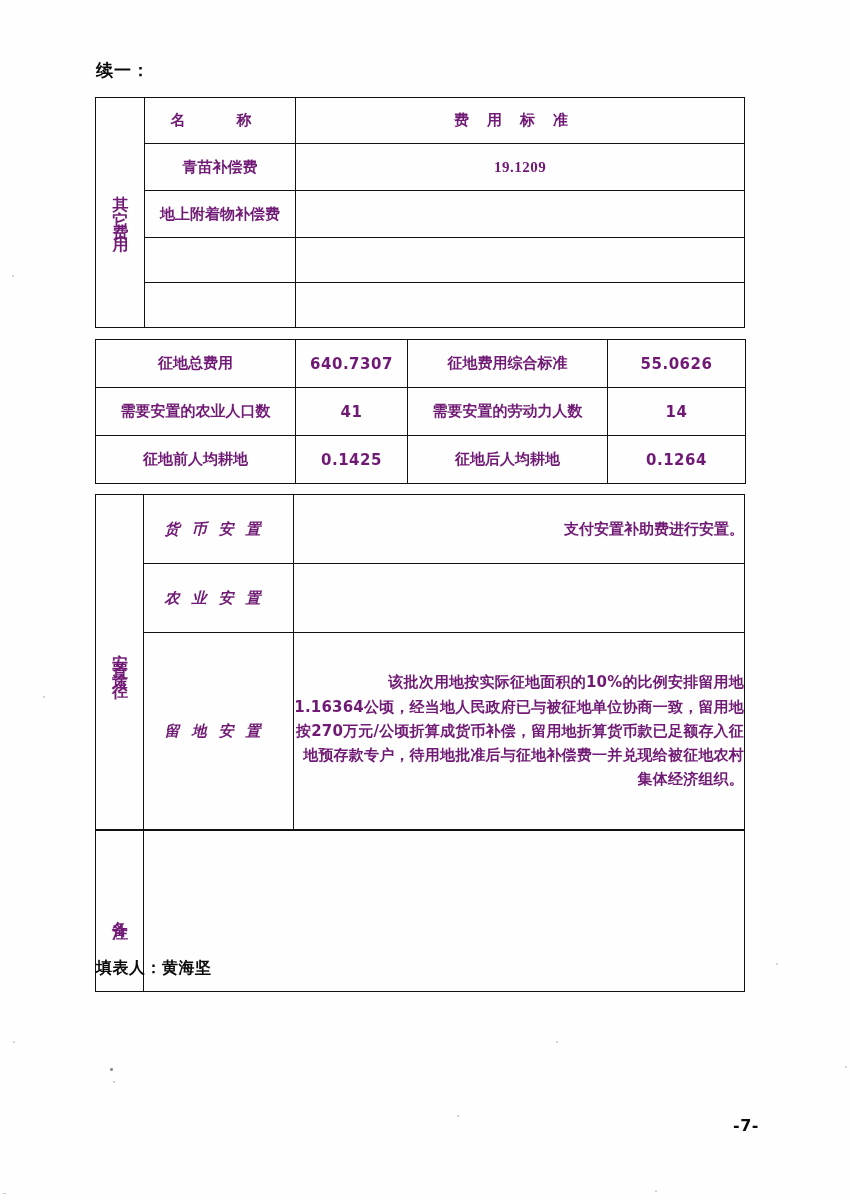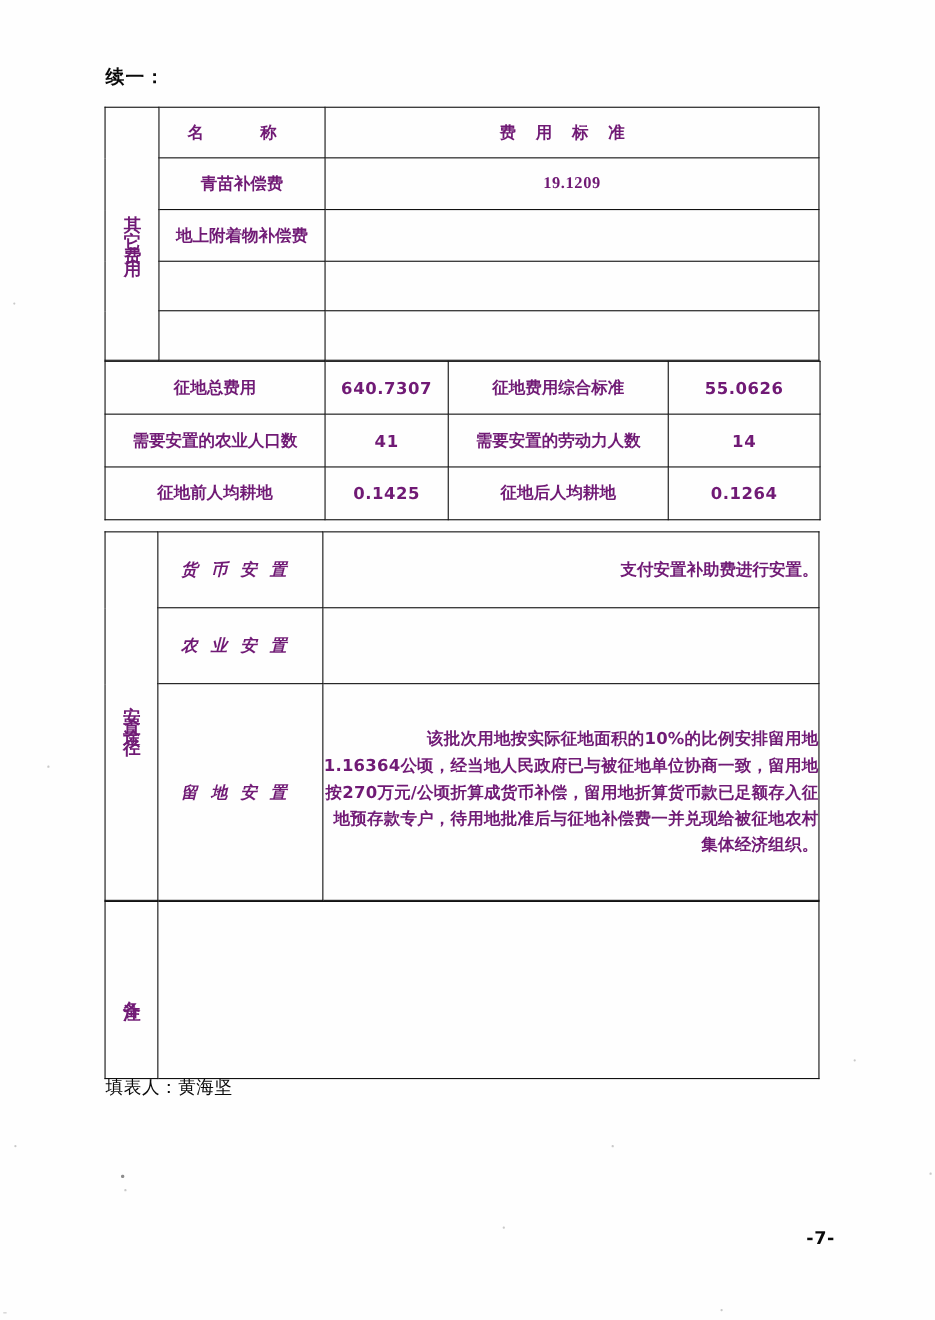--- a/index.html
+++ b/index.html
@@ -108,23 +108,23 @@
     font-weight: 700;
     line-height: 1.62;
     letter-spacing: 0.2px;
   }
   .para .ind { text-indent: 2em; display: block; }
 
   
   .filler {
     position: absolute;
     left: 96px;
-    top: 979px;
+    top: 958px;
     font-size: 16px;
-    font-weight: 400;
+    font-weight: 700;
     white-space: nowrap;
     letter-spacing: 0.5px;
   }
   .pageno {
     position: absolute;
     left: 733px;
     top: 1116px;
     font-size: 16px;
     font-weight: 700;
     letter-spacing: 0.5px;
@@ -176,21 +176,21 @@
           <td class="c-value row-h-blank num"></td>
         </tr>
 
         <tr>
           <td class="c-name row-h-blank"></td>
           <td class="c-value row-h-blank num"></td>
         </tr>
       </tbody>
     </table>
 
-    <table class="form" style="margin-top:0;">
+    <table class="form" style="margin-top:11px;">
       <colgroup>
         <col style="width:200px">
         <col style="width:112px">
         <col style="width:200px">
         <col style="width:138px">
       </colgroup>
       <tbody>
         <tr>
           <td class="c-value row-h-mid">征地总费用</td>
           <td class="c-value row-h-mid num">640.7307</td>

